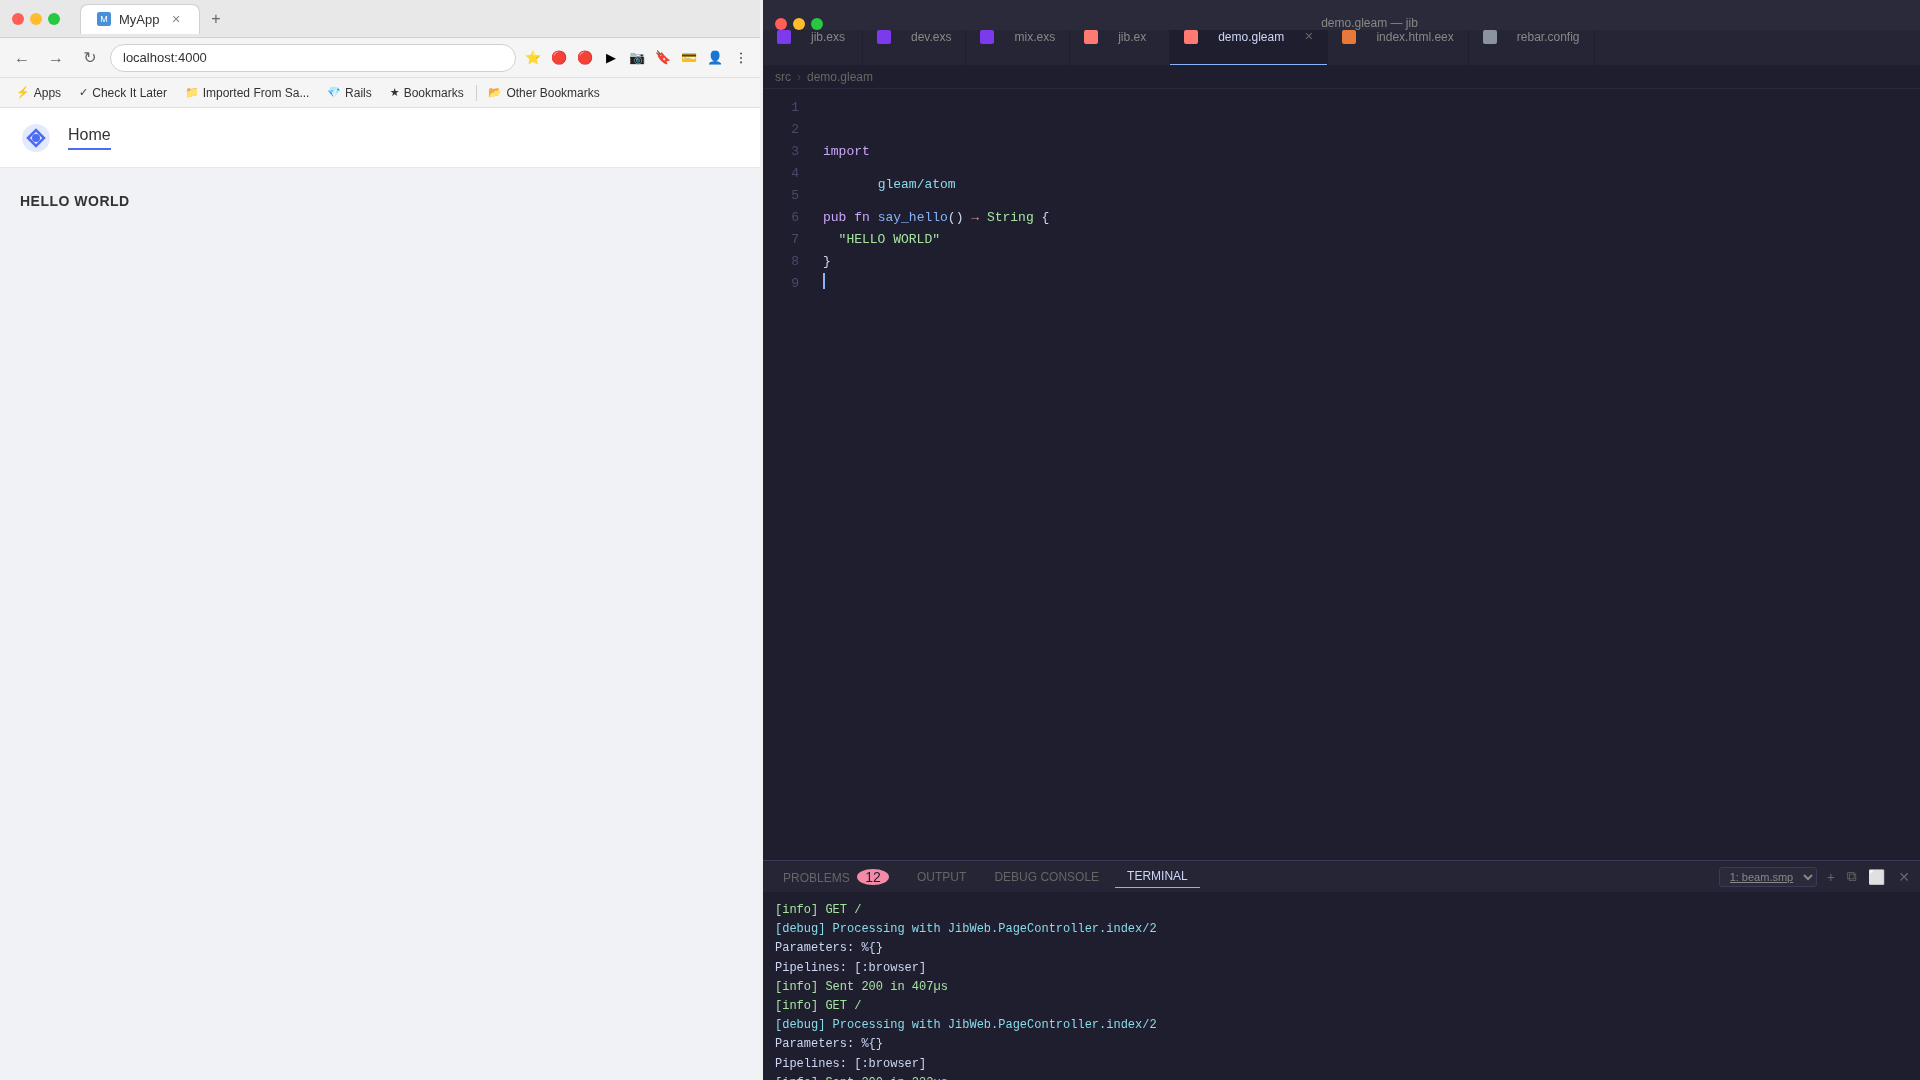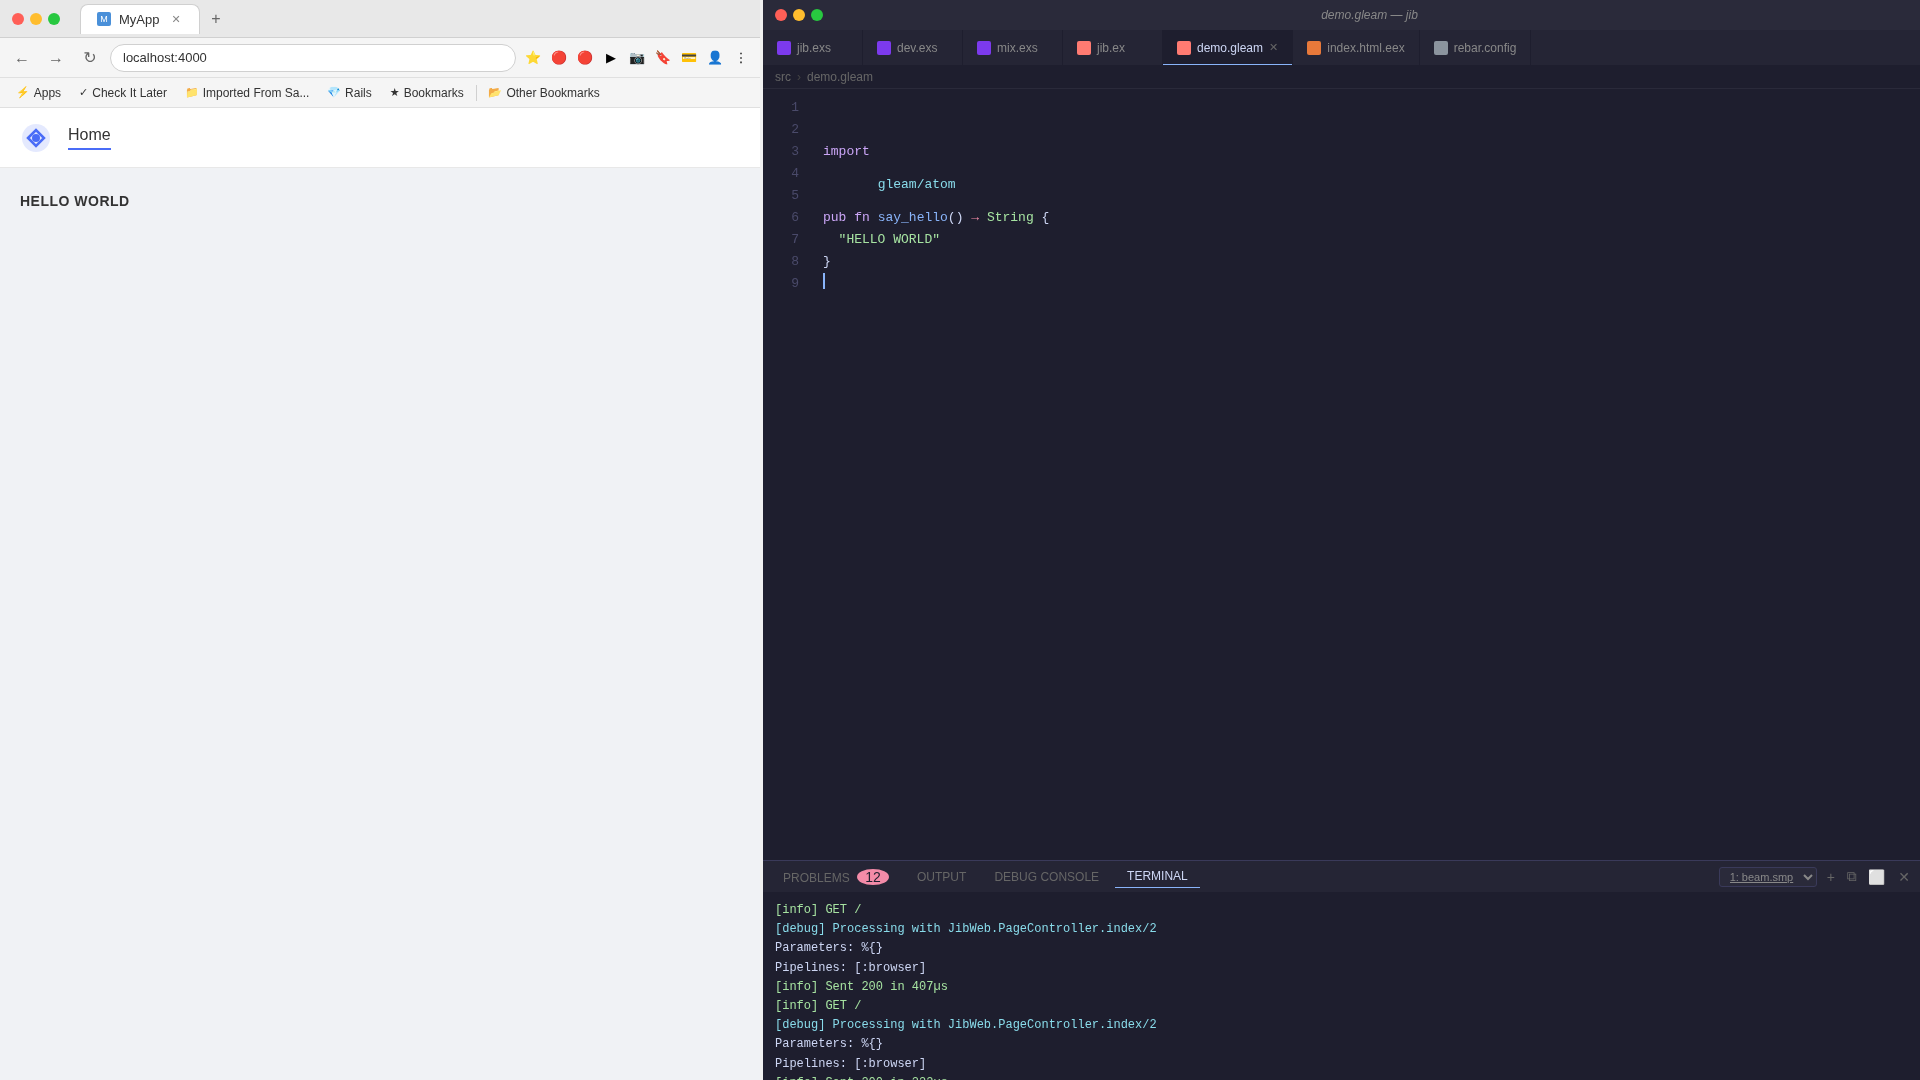--- a/index.html
+++ b/index.html
@@ -30,25 +30,25 @@
     .browser-content { flex: 1; background: #f0f2f5; }
     .app-header { background: #ffffff; border-bottom: 1px solid #e8e8e8; padding: 0 20px; height: 60px; display: flex; align-items: center; gap: 16px; }
     .app-logo { width: 32px; height: 32px; display: flex; align-items: center; justify-content: center; }
     .logo-svg { width: 32px; height: 32px; }
     .nav-home { font-size: 16px; font-weight: 500; color: #333; padding-bottom: 4px; border-bottom: 2px solid #4a6cf7; }
     .app-body { padding: 24px 20px; background: #f0f2f5; height: calc(100% - 60px); }
     .hello-text { font-size: 14px; font-weight: 600; color: #333; letter-spacing: 0.5px; }
 
     
     .editor-window { position: absolute; left: 763px; top: 0; width: 1157px; height: 1080px; background: #1e1e2e; display: flex; flex-direction: column; }
-    .editor-title-bar { background: #2a2a3a; height: 30px; display: flex; align-items: center; padding: 0 12px; gap: 8px; font-style: italic; }
+    .editor-title-bar { background: #2a2a3a; height: 30px; display: flex; align-items: flex-end; padding: 0 12px; gap: 8px; }
     .editor-traffic-lights { display: flex; gap: 6px; }
     .editor-title { font-size: 12px; color: #888; margin-left: auto; margin-right: auto; }
     .editor-tabs { background: #252535; height: 35px; display: flex; align-items: stretch; overflow: hidden; }
-    .editor-tab { display: flex; align-items: center; padding: 0 14px; gap: 6px; font-size: 12px; color: #888; cursor: pointer; border-right: 1px solid #1e1e2e; min-width: 100px; position: relative; }
+    .editor-tab { display: flex; align-items: flex-start; padding: 0 14px; gap: 20px; font-size: 12px; color: #888; cursor: pointer; border-right: 1px solid #1e1e2e; min-width: 100px; position: relative; }
     .editor-tab.active { background: #1e1e2e; color: #cdd6f4; }
     .editor-tab.active::after { content: ''; position: absolute; bottom: 0; left: 0; right: 0; height: 1px; background: #89b4fa; }
     .tab-icon { width: 14px; height: 14px; border-radius: 2px; display: flex; align-items: center; justify-content: center; font-size: 9px; }
     .tab-icon.gleam { background: #ff7b72; }
     .tab-icon.exs { background: #7c3aed; }
     .tab-icon.html { background: #e8793a; }
     .tab-icon.config { background: #8b949e; }
     .tab-close { font-size: 11px; color: #666; margin-left: auto; }
     .breadcrumb { background: #1e1e2e; height: 24px; display: flex; align-items: center; padding: 0 12px; gap: 6px; font-size: 12px; color: #666; border-bottom: 1px solid #2a2a3a; }
     .breadcrumb-sep { color: #444; }

